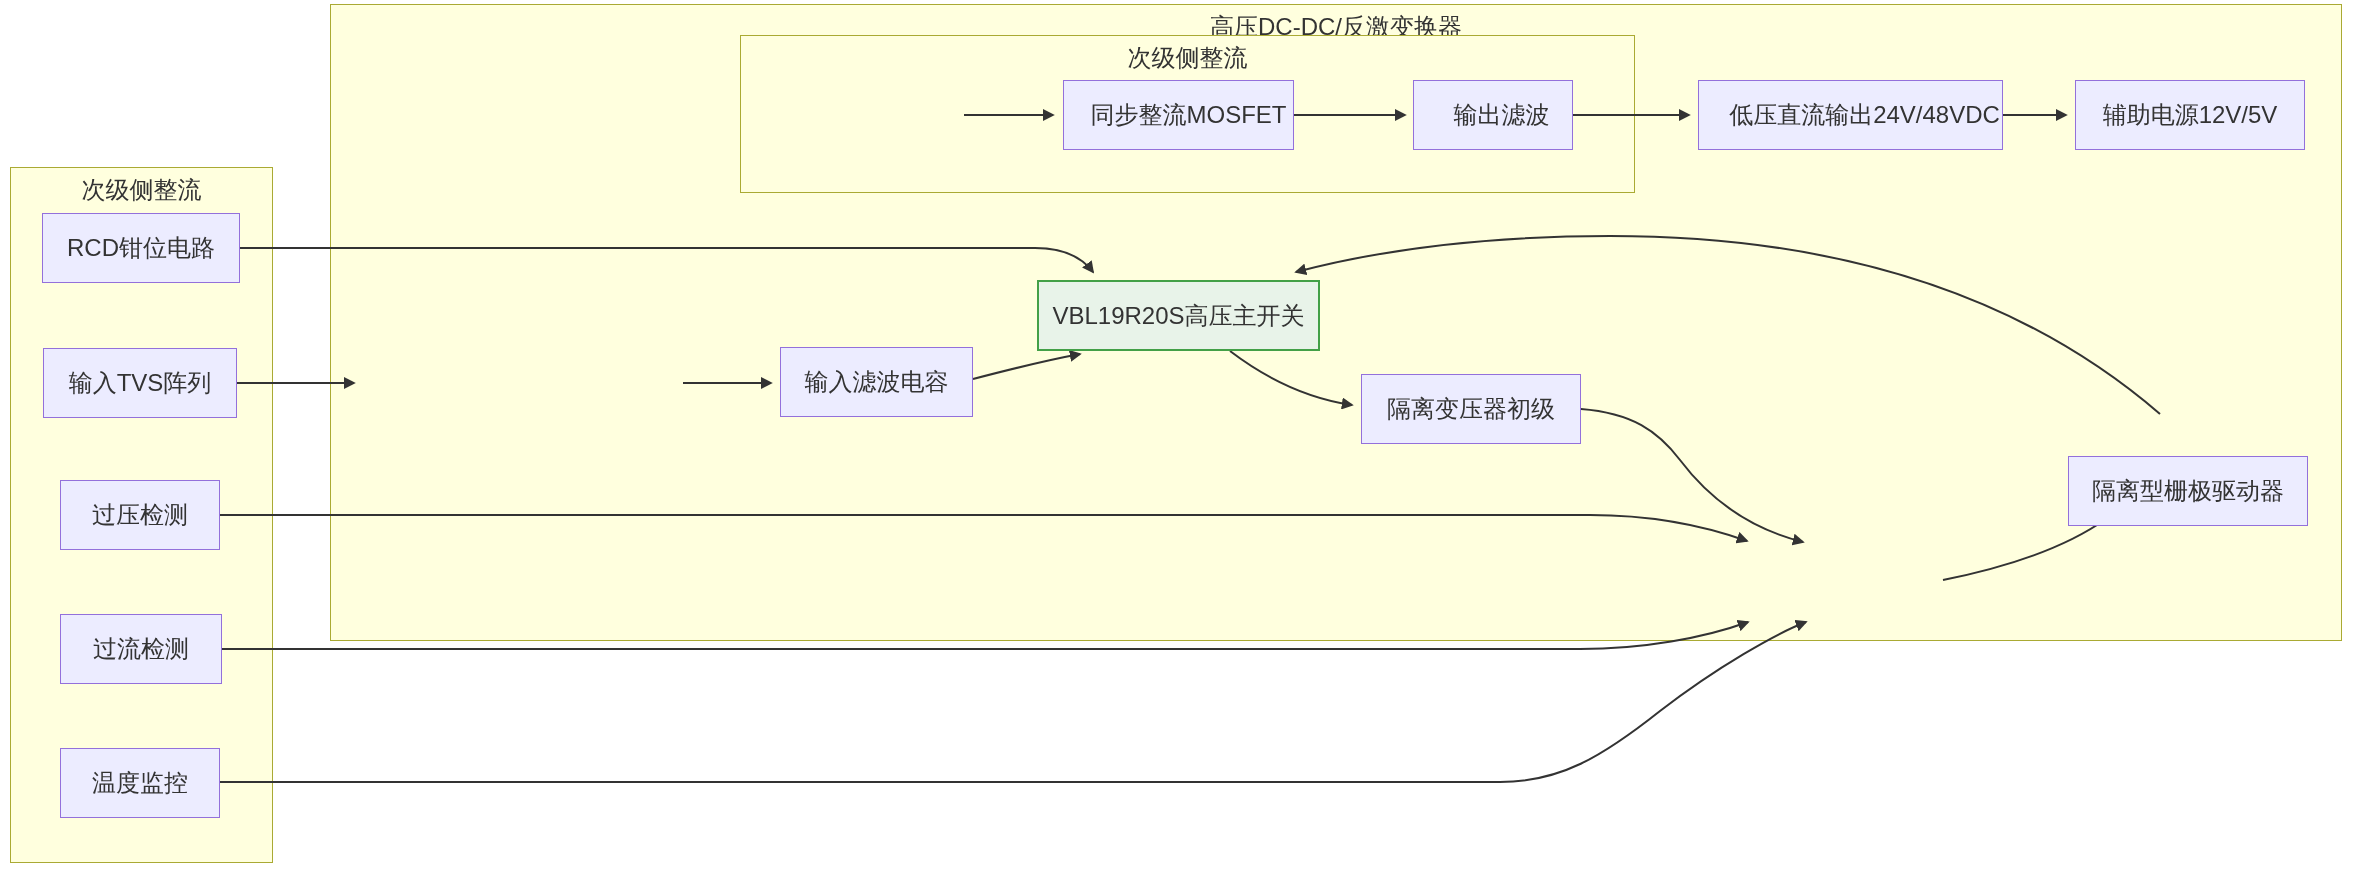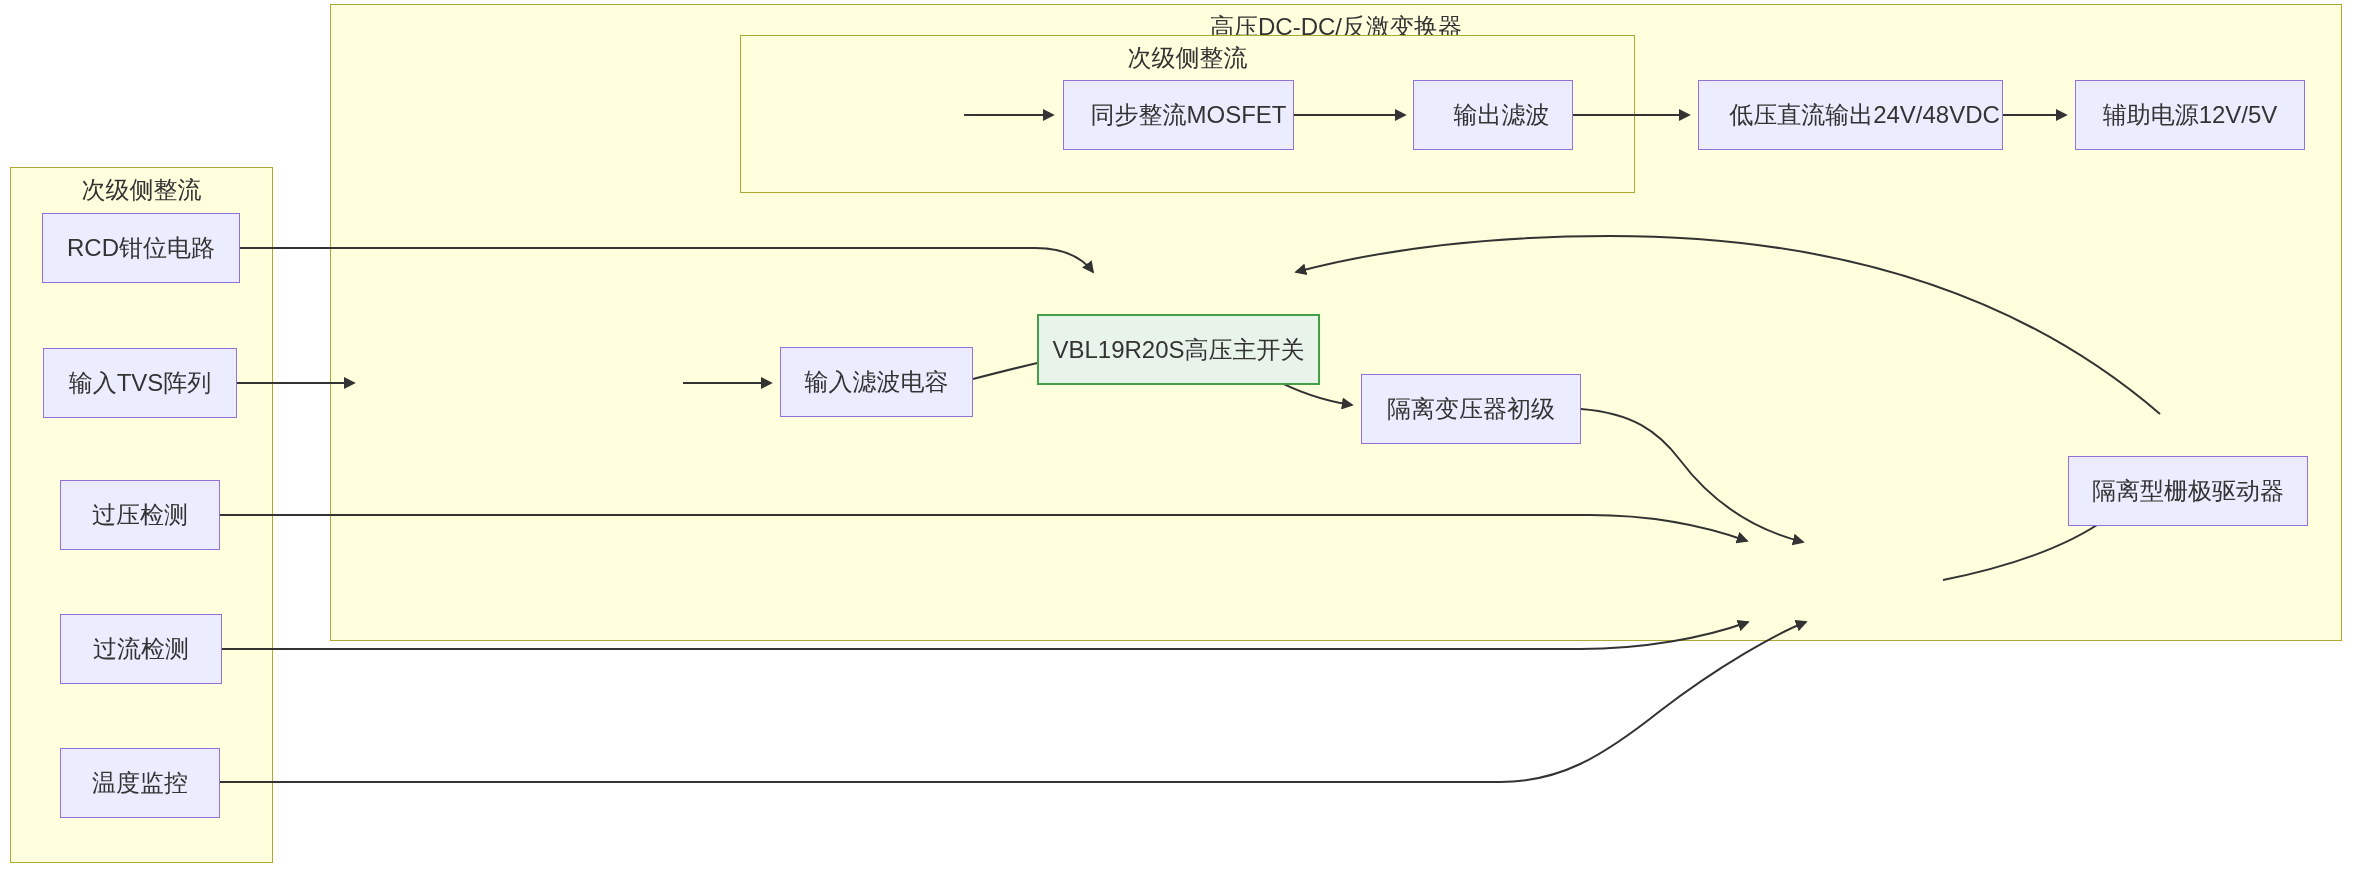--- a/index.html
+++ b/index.html
@@ -54,21 +54,21 @@
       <path d="M1943 580 C2018 565,2072 543,2106 519 C2126 505,2138 497,2143 491" marker-end="url(#arrow)"></path>
     </g>
   </svg>
 
   <div class="node" style="left:1063px;top:80px;width:231px;height:70px;padding-left:20px;">同步整流MOSFET</div>
   <div class="node" style="left:1413px;top:80px;width:160px;height:70px;padding-left:17px;">输出滤波</div>
   <div class="node" style="left:1698px;top:80px;width:305px;height:70px;padding-left:28px;">低压直流输出24V/48VDC</div>
   <div class="node" style="left:2075px;top:80px;width:230px;height:70px;">辅助电源12V/5V</div>
 
   <div class="node" style="left:780px;top:347px;width:193px;height:70px;">输入滤波电容</div>
-  <div class="node highlight" style="left:1037px;top:280px;width:283px;height:71px;margin-top:34px;">VBL19R20S高压主开关</div>
+  <div class="node highlight" style="left:1037px;top:280px;width:283px;height:71px;">VBL19R20S高压主开关</div>
   <div class="node" style="left:1361px;top:374px;width:220px;height:70px;">隔离变压器初级</div>
   <div class="node" style="left:2068px;top:414px;width:240px;height:70px;margin-top:42px;">隔离型栅极驱动器</div>
 
   <div class="node" style="left:42px;top:213px;width:198px;height:70px;">RCD钳位电路</div>
   <div class="node" style="left:43px;top:348px;width:194px;height:70px;">输入TVS阵列</div>
   <div class="node" style="left:60px;top:480px;width:160px;height:70px;">过压检测</div>
   <div class="node" style="left:60px;top:614px;width:162px;height:70px;">过流检测</div>
   <div class="node" style="left:60px;top:748px;width:160px;height:70px;">温度监控</div>
 
 </div>

